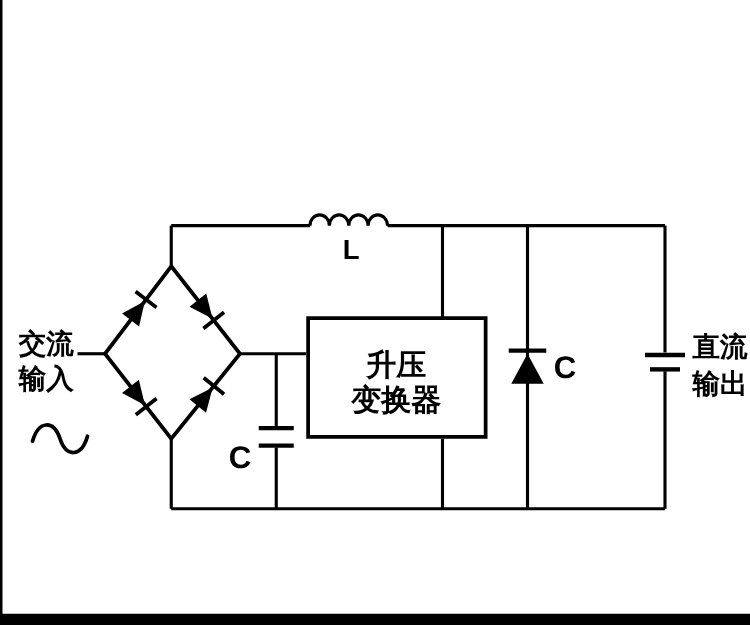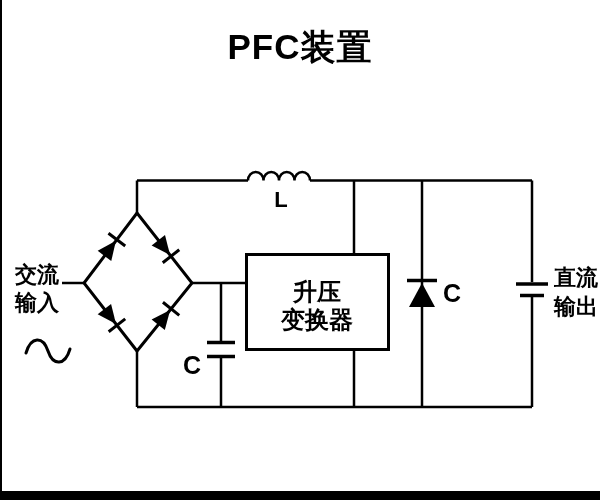--- a/index.html
+++ b/index.html
@@ -47,21 +47,20 @@
     fill: #000000;
   }
 </style>
 </head>
 <body>
 
 <div id="stage">
 
   <div id="left-border"></div>
 
-  <div id="diagram-title">PFC装置</div>
 
   <svg id="circuit-svg" width="600" height="500" viewBox="0 0 600 500">
 
     <g stroke="#000000" stroke-width="2.5" fill="none">
 
       <line x1="137" y1="180.5" x2="248" y2="180.5"></line>
 
       <line x1="310" y1="180.5" x2="532" y2="180.5"></line>
 
       <line x1="137" y1="407" x2="532" y2="407"></line>

